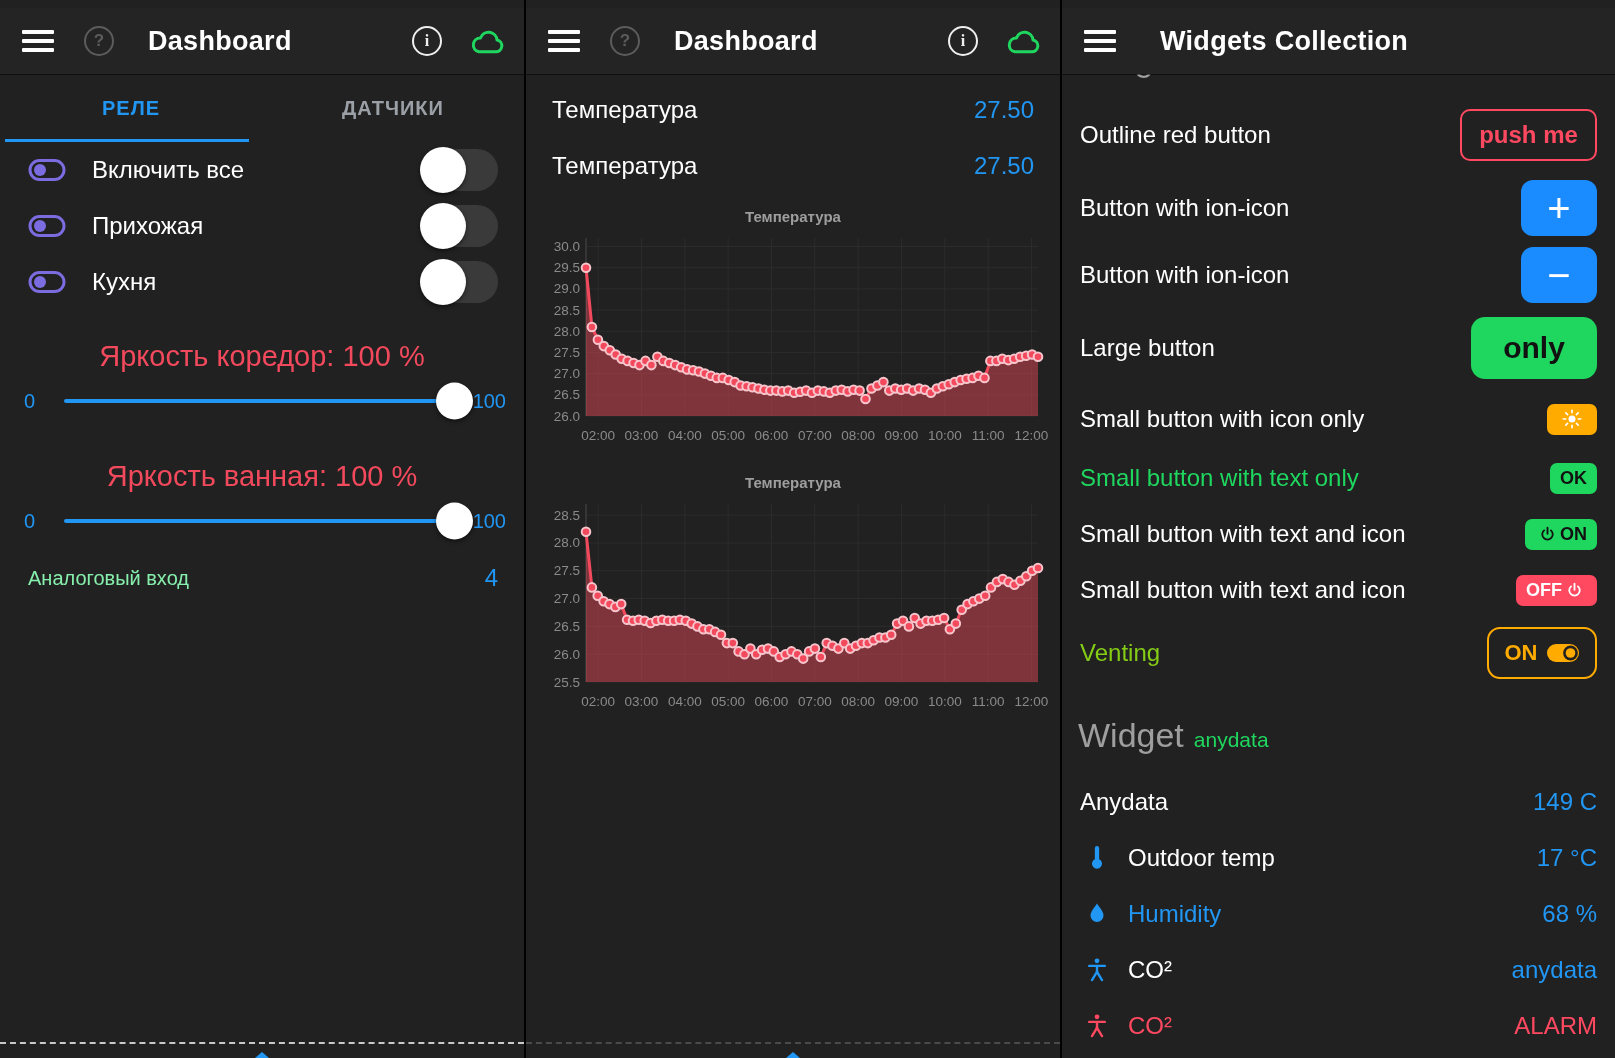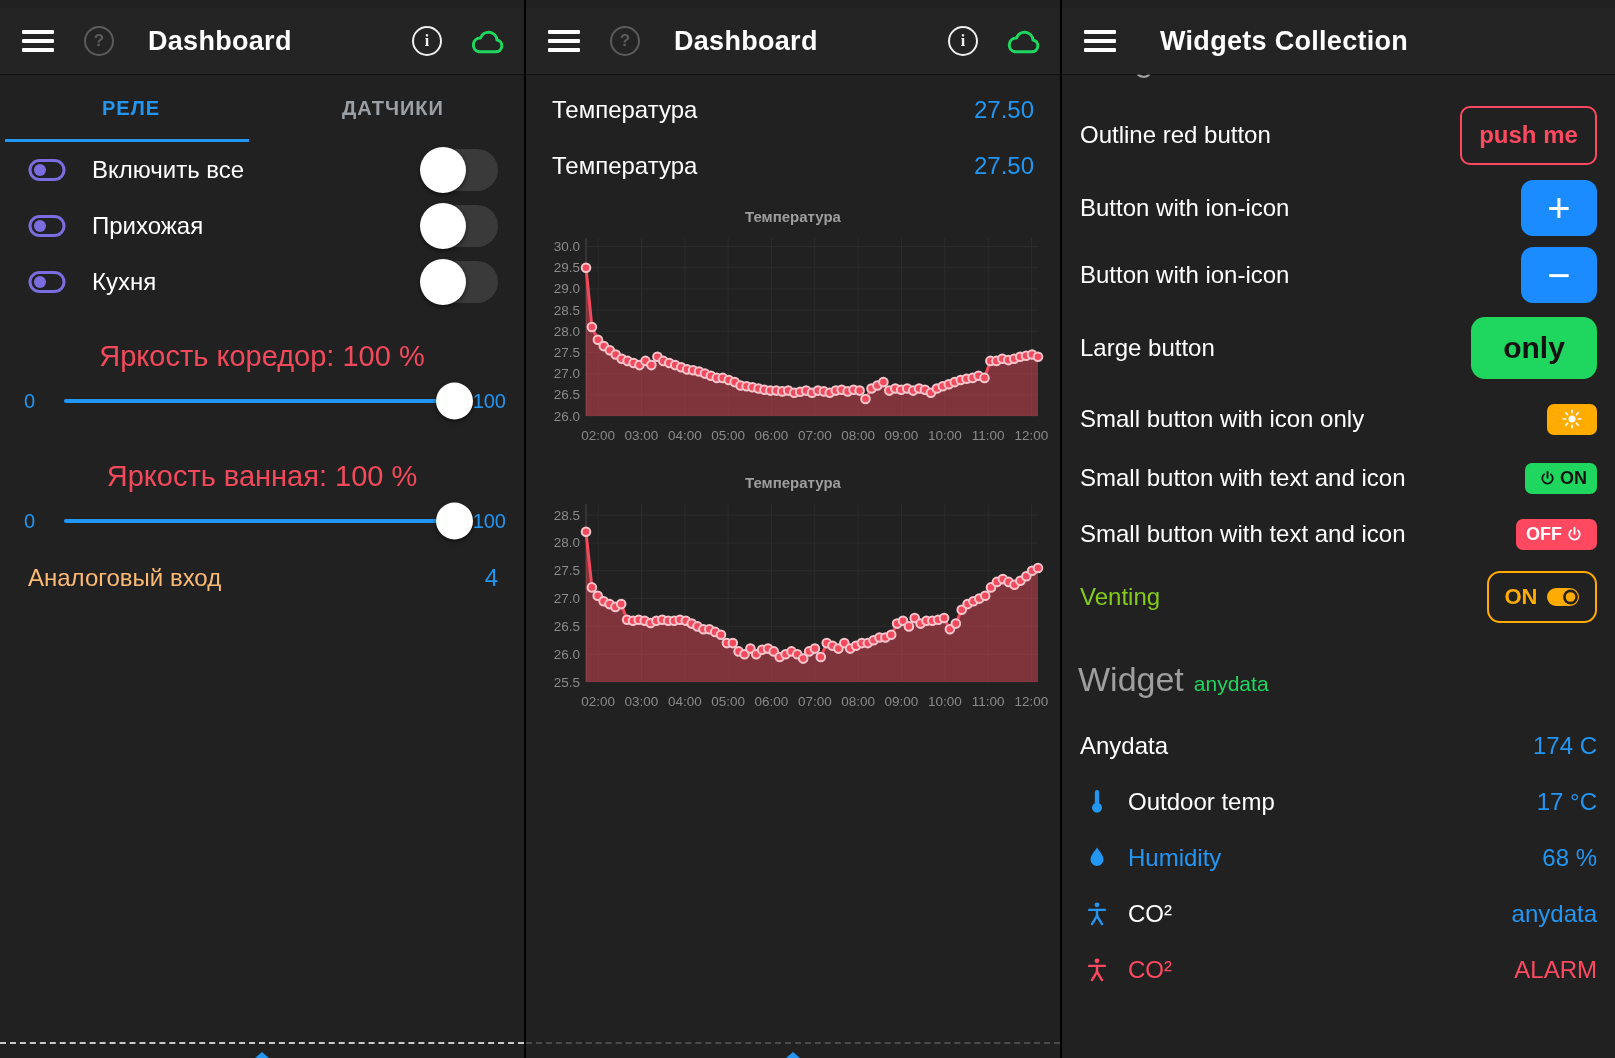--- a/index.html
+++ b/index.html
@@ -37,42 +37,42 @@
   .switch .knob { position:absolute; left:-2px; top:-2px; width:46px; height:46px; border-radius:50%; background:#fff; box-shadow:0 2px 4px rgba(0,0,0,.5); }
 
   .slider-title { text-align:center; color:#f2495c; font-size:29px; margin-top:30px; height:32px; }
   .slider-row { display:flex; align-items:center; padding:0 18px 0 24px; height:58px; }
   .slider-num { color:#2196f3; font-size:20px; width:32px; }
   .slider-num.max { width:auto; margin-left:4px; }
   .slider-track { position:relative; flex:1; height:4px; background:#2196f3; border-radius:2px; margin:0 0 0 8px; cursor:pointer; }
   .slider-knob { position:absolute; right:-4px; top:50%; transform:translateY(-50%); width:37px; height:37px; background:#fff; border-radius:50%; box-shadow:0 2px 4px rgba(0,0,0,.5); }
 
   .kv-row { display:flex; align-items:center; height:56px; padding:0 26px 0 28px; }
-  .kv-row .lbl { color:#fdba74; font-size:24px; flex:1; }
+  .kv-row .lbl { color:#86efac; font-size:20px; flex:1; }
   .kv-row .val { color:#2196f3; font-size:24px; }
 
   
   .mid-kv { display:flex; align-items:center; height:56px; padding:0 26px; }
   .mid-kv .lbl { color:#fff; font-size:24px; flex:1; }
   .mid-kv .val { color:#2196f3; font-size:24px; }
   .chart { margin-top:14px; }
   .chart-title { text-align:center; color:#9e9e9e; font-size:15px; font-weight:bold; height:22px; }
   .chart svg { display:block; margin:0 auto; }
 
   
   .clipped-title { position:absolute; top:40px; left:14px; z-index:1; color:#9e9e9e; font-size:34px; white-space:nowrap; }
   .clipped-title .sub { color:#1fd65f; font-size:21px; margin-left:8px; }
   .rscroll { position:relative; z-index:2; background:#212121; }
   .panel-right .rscroll { background:transparent; }
   .rrow { display:flex; align-items:center; padding:0 18px; }
   .rrow .lbl { color:#fff; font-size:24px; flex:1; }
   .rrow .lbl.green { color:#1fd65f; }
   .rrow .lbl.blue { color:#84cc16; }
   .btn { display:flex; align-items:center; justify-content:center; cursor:pointer; font-weight:bold; }
-  .btn-outline-red { width:137px; height:59px; border:2px solid #ff4961; border-radius:10px; color:#ff4961; font-size:24px; background:transparent; }
+  .btn-outline-red { width:137px; height:52px; border:2px solid #ff4961; border-radius:10px; color:#ff4961; font-size:24px; background:transparent; }
   .btn-blue { width:76px; height:56px; background:#1a8cff; border-radius:12px; color:#fff; font-size:40px; font-weight:normal; line-height:0; }
   .btn-green-lg { width:126px; height:62px; background:#1fd65f; border-radius:14px; color:#111; font-size:30px; }
   .btn-sm { height:31px; border-radius:7px; font-size:18px; padding:0 10px; }
   .btn-orange { background:#ffab00; color:#fff; width:50px; }
   .btn-green { background:#1fd65f; color:#111; }
   .btn-red { background:#ff4961; color:#fff; }
   .btn-sm .ic { display:flex; margin:0 4px; }
   .btn-venting { width:110px; height:52px; border:2px solid #ffab00; border-radius:13px; background:transparent; color:#ffab00; font-size:22px; }
   .btn-venting .ic { display:flex; margin-left:8px; }
   .rsection { padding:0 16px; display:flex; align-items:baseline; }
@@ -512,20 +512,24 @@
                   <line x1="4.6" y1="4.6" x2="6.7" y2="6.7"></line>
                   <line x1="17.3" y1="17.3" x2="19.4" y2="19.4"></line>
                   <line x1="4.6" y1="19.4" x2="6.7" y2="17.3"></line>
                   <line x1="17.3" y1="6.7" x2="19.4" y2="4.6"></line>
                 </g>
               </svg>
           </span>
         </div>
       </div>
       <div class="rrow" style="height:56px">
+        <span class="lbl green">Small button with text only</span>
+        <div class="btn btn-sm btn-green">OK</div>
+      </div>
+      <div class="rrow" style="height:56px">
         <span class="lbl">Small button with text and icon</span>
         <div class="btn btn-sm btn-green">
           <span class="ic">
             <svg width="17" height="17" viewBox="0 0 24 24" fill="none" stroke="#111" stroke-width="2.6" stroke-linecap="round">
                 <line x1="12" y1="2.5" x2="12" y2="11"></line>
                 <path d="M7.2 6.2a7.4 7.4 0 1 0 9.6 0"></path>
               </svg>
           </span>
           <span>ON</span>
         </div>
@@ -556,21 +560,21 @@
         </div>
       </div>
 
       <div class="rsection" style="margin-top:28px; height:50px">
         <span class="t">Widget</span>
         <span class="s">anydata</span>
       </div>
 
       <div class="drow" style="margin-top:8px">
         <span class="lbl">Anydata</span>
-        <span class="val">174 C</span>
+        <span class="val">149 C</span>
       </div>
       <div class="drow">
         <span class="ic">
           <svg width="20" height="26" viewBox="0 0 14 24">
               <path d="M5 3a2 2 0 0 1 4 0v10.1a4.6 4.6 0 1 1-4 0z" fill="#2196f3"></path>
             </svg>
         </span>
         <span class="lbl">Outdoor temp</span>
         <span class="val">17 °C</span>
       </div>

